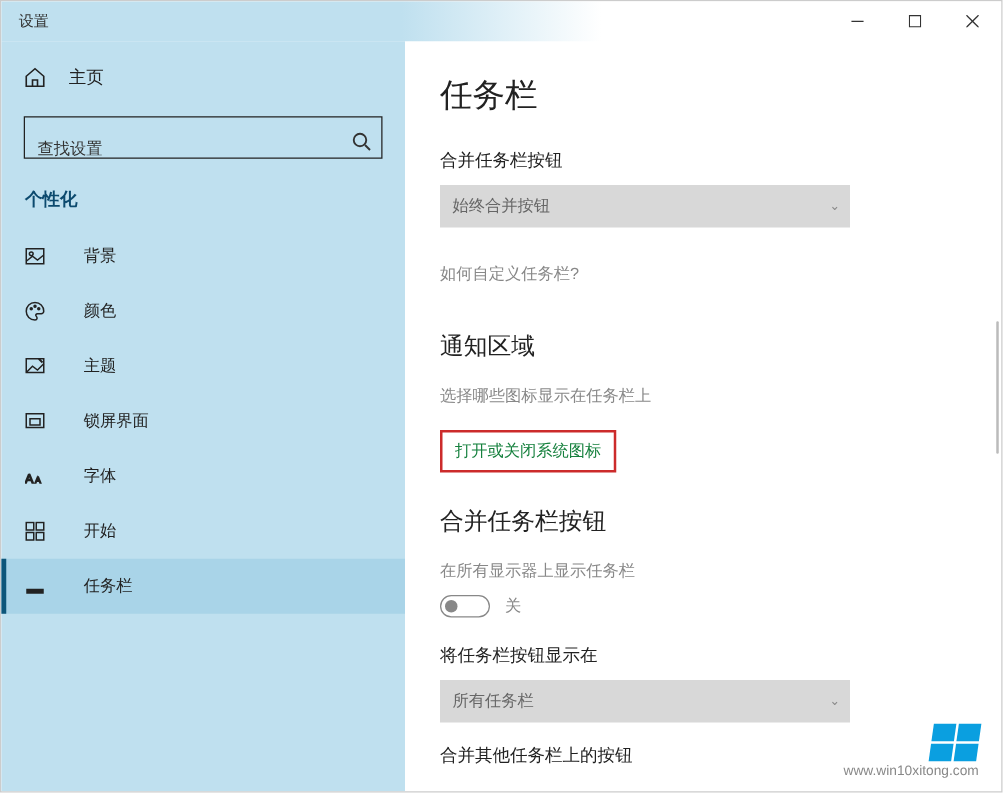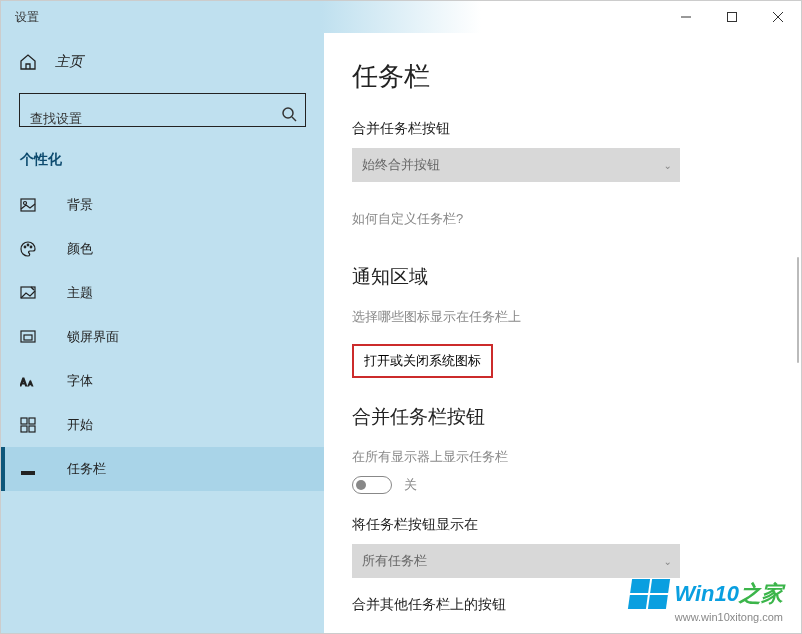--- a/index.html
+++ b/index.html
@@ -10,21 +10,21 @@
 .titlebar .title { font-size: 12px; color: #333; }
 .window-controls { position: absolute; right: 0; top: 0; display: flex; }
 .win-btn { width: 46px; height: 32px; display: flex; align-items: center; justify-content: center; color: #333; }
 .win-btn svg { width: 10px; height: 10px; stroke: #333; stroke-width: 1; fill: none; }
 
 
 .main { display: flex; height: calc(100% - 32px); }
 
 
 .sidebar { width: 323px; background: #bfe0ef; padding: 10px 0 0 0; display: flex; flex-direction: column; }
-.home-row { display: flex; align-items: center; padding: 10px 18px; gap: 18px; cursor: pointer; font-style: italic; }
+.home-row { display: flex; align-items: center; padding: 10px 18px; gap: 18px; cursor: pointer; }
 .home-row .icon { width: 18px; height: 18px; }
 .home-row .label { font-size: 14px; color: #222; }
 
 .search-box { margin: 12px 18px 24px 18px; height: 34px; border: 1px solid #222; display: flex; align-items: flex-end; padding: 0 8px 0 10px; }
 .search-box input { border: none; background: transparent; outline: none; font-size: 13px; flex: 1; color: #333; }
 .search-box input::placeholder { color: #333; }
 .search-icon svg { width: 16px; height: 16px; stroke: #333; fill: none; stroke-width: 1.5; }
 
 .section-label { padding: 0 18px 14px 19px; font-size: 14px; color: #0c4a6e; font-weight: 600; }
 
@@ -42,21 +42,21 @@
 
 .setting-label { font-size: 14px; color: #222; margin-bottom: 10px; }
 .dropdown { width: 328px; height: 34px; background: #d8d8d8; display: flex; align-items: center; padding: 0 10px; font-size: 13px; color: #666; position: relative; margin-bottom: 28px; }
 .dropdown .chev { position: absolute; right: 8px; color: #888; font-size: 10px; }
 
 .link { font-size: 13px; color: #888; margin-bottom: 36px; cursor: pointer; }
 
 .section-head { font-size: 19px; color: #222; margin-bottom: 18px; font-weight: 400; }
 
 .link-sm { font-size: 13px; color: #888; margin-bottom: 18px; cursor: pointer; }
-.link-highlighted { border: 2px solid #cc2b2b; padding: 6px 10px; display: inline-block; font-size: 13px; color: #000000; margin-bottom: 26px; cursor: pointer; }
+.link-highlighted { border: 2px solid #cc2b2b; padding: 6px 10px; display: inline-block; font-size: 13px; color: #15803d; margin-bottom: 26px; cursor: pointer; }
 
 .toggle-row { display: flex; align-items: center; gap: 12px; margin-bottom: 22px; }
 .toggle { width: 40px; height: 18px; border: 1px solid #888; border-radius: 9px; position: relative; background: #fff; }
 .toggle .knob { width: 10px; height: 10px; border-radius: 50%; background: #888; position: absolute; left: 3px; top: 3px; }
 .toggle-label { font-size: 13px; color: #888; }
 
 .scrollbar { position: absolute; right: 2px; top: 224px; width: 2px; height: 106px; background: #bbb; border-radius: 1px; }
 
 
 .watermark { position: absolute; right: 18px; bottom: 10px; text-align: right; }
@@ -227,18 +227,15 @@
 </div>
 
 <div class="watermark">
   <div class="logo-row">
     <div class="win-logo">
         <div></div>
         <div></div>
         <div></div>
         <div></div>
       </div>
-    <span class="brand">
-      <span class="c1">Win</span><span class="c2">10</span><span class="c3">之家</span>
-    </span>
   </div>
   <div class="url">www.win10xitong.com</div>
 </div>
 
 </body></html>

